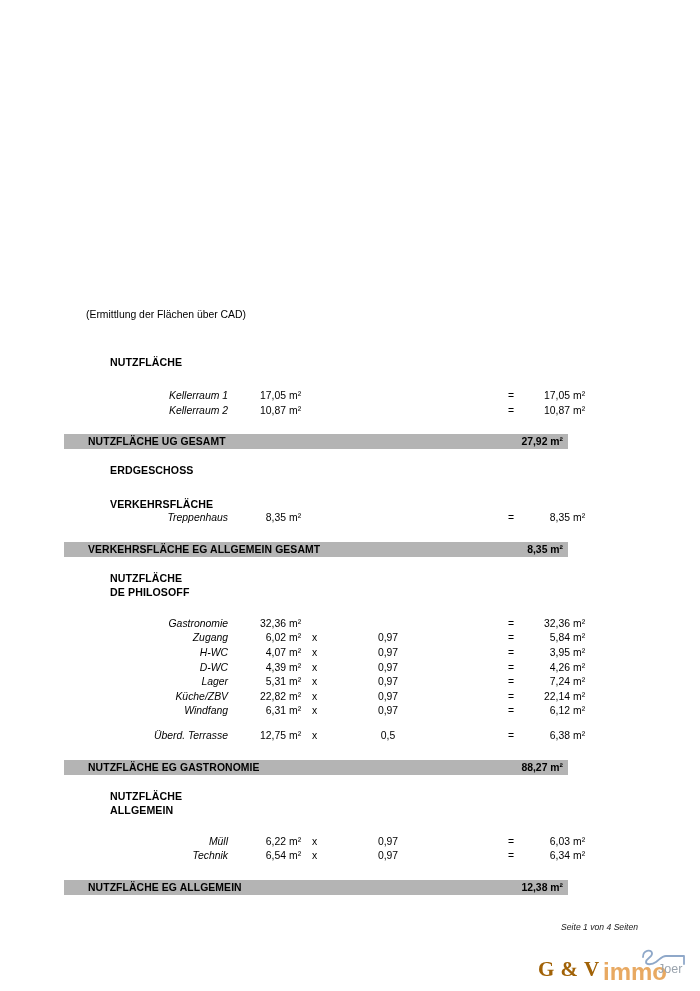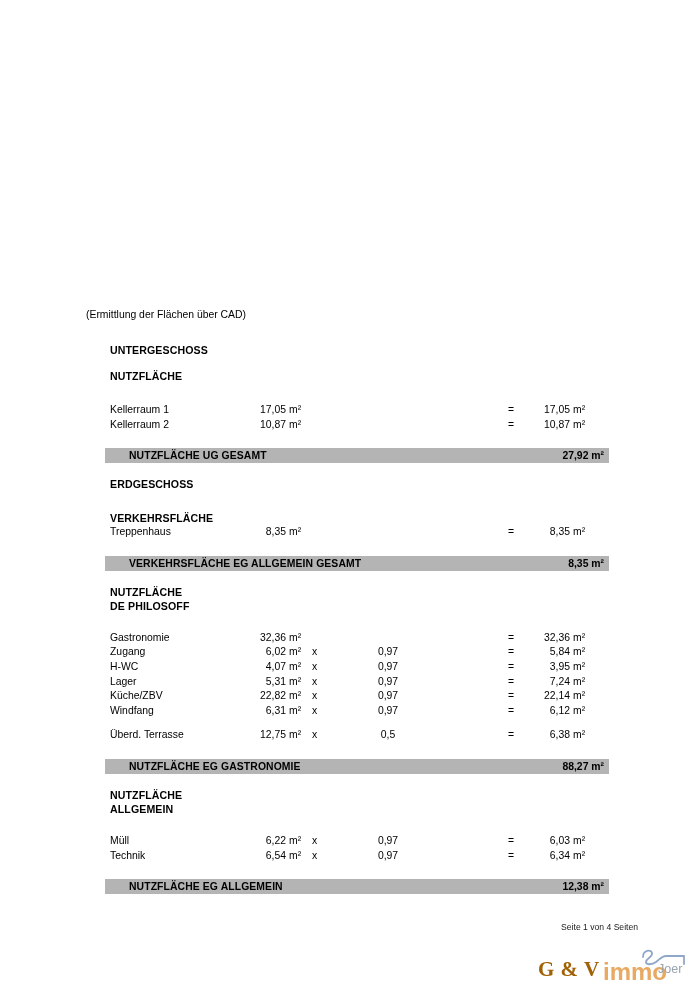--- a/index.html
+++ b/index.html
@@ -69,33 +69,33 @@
     width: 480px;
     table-layout: fixed;
   }
   .rows td {
     font-size: 10.4px;
     line-height: 14.6px;
     padding: 0;
     white-space: nowrap;
     vertical-align: baseline;
   }
-  .c-name   { width: 118px; text-align: left; }
+  .c-name   { width: 118px; text-align: right; font-style: italic; }
   .c-area   { width: 58px;  text-align: right; }
   .c-unit   { width: 18px;  text-align: left; padding-left: 3px !important; }
   .c-mult   { width: 20px;  text-align: left; padding-left: 5px !important; }
   .c-factor { width: 112px; text-align: center; }
   .c-eq     { width: 70px;  text-align: right; }
   .c-res    { width: 56px;  text-align: right; }
   .c-resunit{ width: 18px;  text-align: left; padding-left: 3px !important; }
 
   
   .bar {
     position: relative;
-    margin-left: 105px;
+    margin-left: 64px;
     width: 504px;
     height: 15px;
     background: #b4b4b4;
     box-sizing: border-box;
   }
   .bar-label {
     position: absolute;
     left: 24px;
     top: 1px;
     font-size: 10.4px;
@@ -114,20 +114,21 @@
 
   
   .footer-page {
     position: absolute;
     left: 0;
     top: 922px;
     width: 638px;
     text-align: right;
     font-size: 8.6px;
     color: #1a1a1a;
+    font-style: italic;
   }
 
   .logo-wrap {
     position: absolute;
     left: 536px;
     top: 948px;
     width: 164px;
     height: 36px;
   }
   .logo-gv {
@@ -169,21 +170,20 @@
 <body>
 
 <div class="page">
 
   <div class="content">
 
     <div class="doc-subtitle">(Ermittlung der Flächen über CAD)</div>
 
     <div class="sp-22"></div>
 
-    <div class="section-head">UNTERGESCHOSS</div>
 
     <div class="sp-12"></div>
 
     <div class="section-head">NUTZFLÄCHE</div>
 
     <div class="sp-20"></div>
 
     <table class="rows">
       <tbody>
         <tr>
@@ -276,20 +276,30 @@
           <td class="c-resunit">m²</td>
         </tr>
         <tr>
           <td class="c-name">H-WC</td>
           <td class="c-area">4,07</td>
           <td class="c-unit">m²</td>
           <td class="c-mult">x</td>
           <td class="c-factor">0,97</td>
           <td class="c-eq">=</td>
           <td class="c-res">3,95</td>
+          <td class="c-resunit">m²</td>
+        </tr>
+        <tr>
+          <td class="c-name">D-WC</td>
+          <td class="c-area">4,39</td>
+          <td class="c-unit">m²</td>
+          <td class="c-mult">x</td>
+          <td class="c-factor">0,97</td>
+          <td class="c-eq">=</td>
+          <td class="c-res">4,26</td>
           <td class="c-resunit">m²</td>
         </tr>
         <tr>
           <td class="c-name">Lager</td>
           <td class="c-area">5,31</td>
           <td class="c-unit">m²</td>
           <td class="c-mult">x</td>
           <td class="c-factor">0,97</td>
           <td class="c-eq">=</td>
           <td class="c-res">7,24</td>

